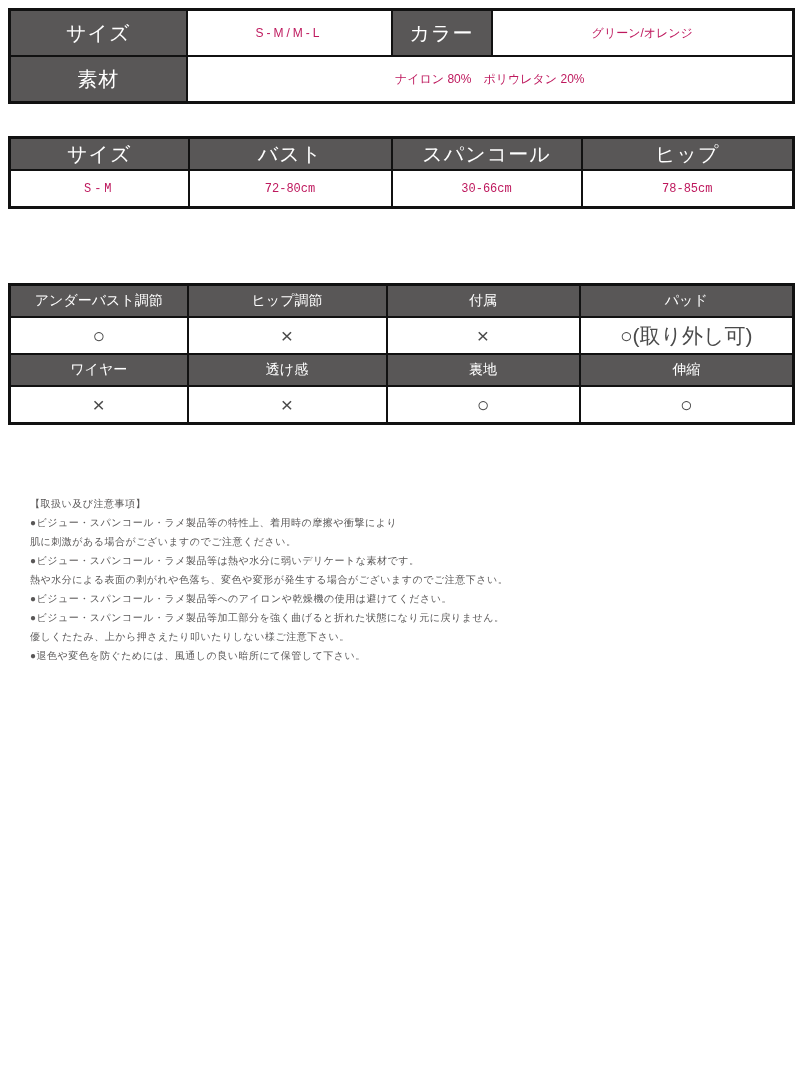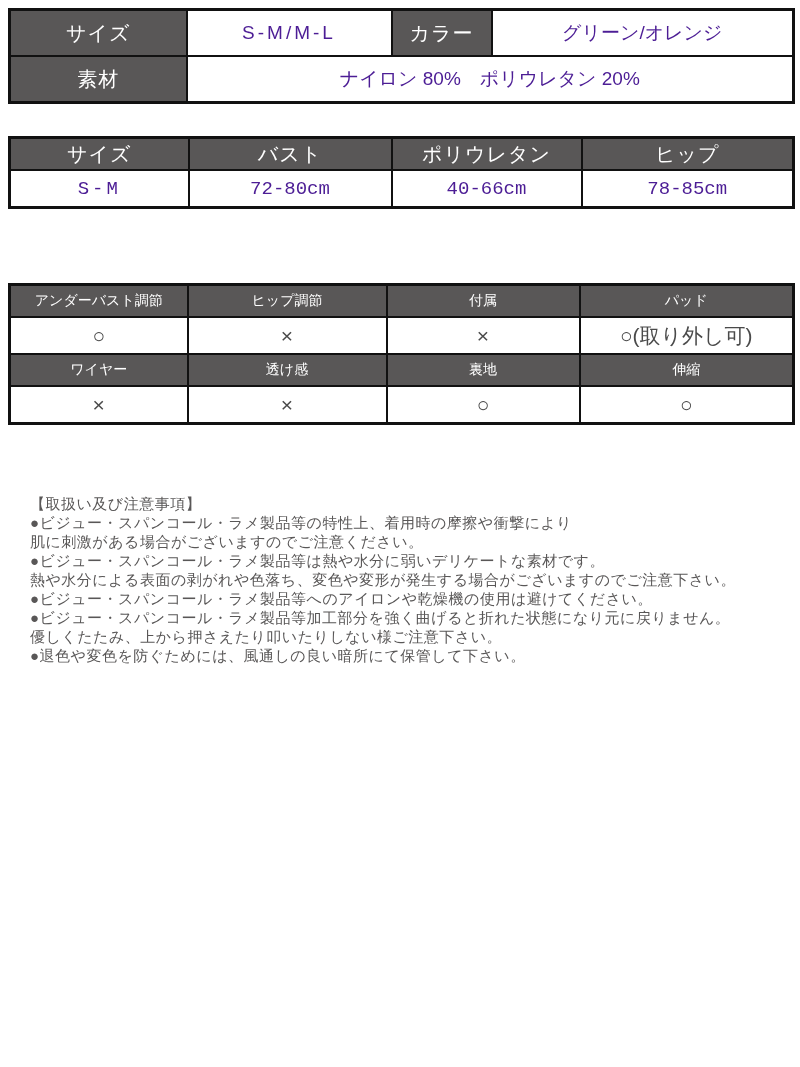--- a/index.html
+++ b/index.html
@@ -39,39 +39,39 @@
     table { border: 3px solid #111111; }
 
     .hdr {
       background: #595757;
       color: #ffffff;
       font-size: 20px;
       letter-spacing: 1px;
     }
     .val {
       background: #ffffff;
-      color: #4c1d95;
-      font-size: 19px;
+      color: #be185d;
+      font-size: 12px;
     }
     .spaced { letter-spacing: 3px; }
     .sym { font-size: 21px; color: #4a4a4a; }
     .t1 td { height: 44px; }
     .t2 .hdr-row td { height: 30px; }
     .t2 .data-row td { height: 35px; font-family: Liberation Mono, monospace; }
     .t3 .hdr-row td { height: 30px; }
     .t3 .data-row td { height: 35px; }
     .t3 .hdr { font-size: 14px; letter-spacing: 0; }
 
     .care {
       position: absolute;
       left: 30px;
       top: 494px;
       width: 760px;
       color: #595757;
-      font-size: 15px;
+      font-size: 10px;
       line-height: 19px;
       letter-spacing: 0.5px;
     }
     .care div { white-space: nowrap; }
   </style>
 </head>
 <body>
 
 <div class="page">
 
@@ -100,27 +100,27 @@
     <colgroup>
       <col style="width:179px">
         <col style="width:203px">
         <col style="width:190px">
         <col style="width:212px">
     </colgroup>
     <tbody>
         <tr class="hdr-row">
       <td class="hdr">サイズ</td>
       <td class="hdr">バスト</td>
-      <td class="hdr">ポリウレタン</td>
+      <td class="hdr">スパンコール</td>
       <td class="hdr">ヒップ</td>
     </tr>
     <tr class="data-row">
       <td class="val spaced">S-M</td>
       <td class="val">72-80cm</td>
-      <td class="val">40-66cm</td>
+      <td class="val">30-66cm</td>
       <td class="val">78-85cm</td>
     </tr>
   </tbody>
     </table>
 
   <table class="t3">
     <colgroup>
       <col style="width:178px">
         <col style="width:199px">
         <col style="width:193px">

